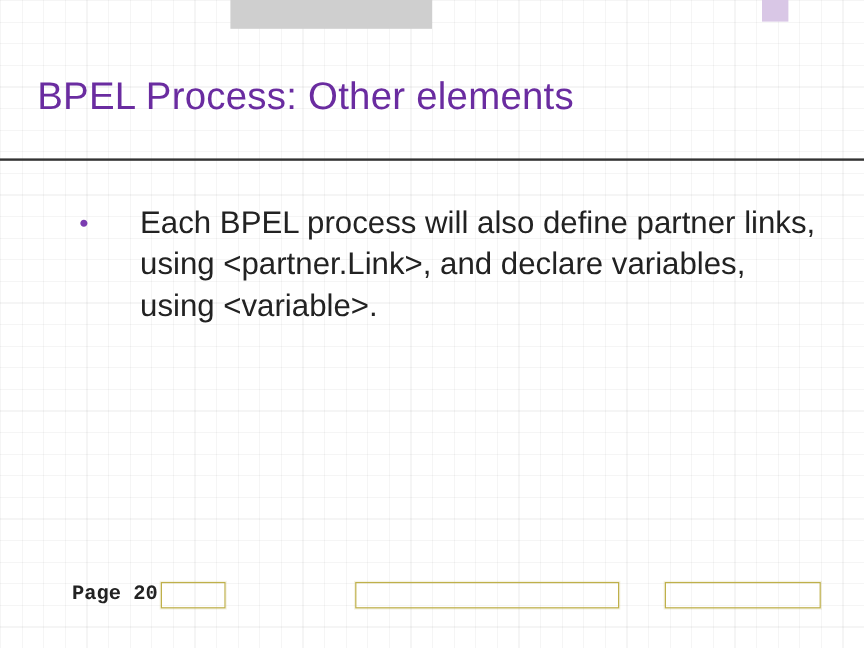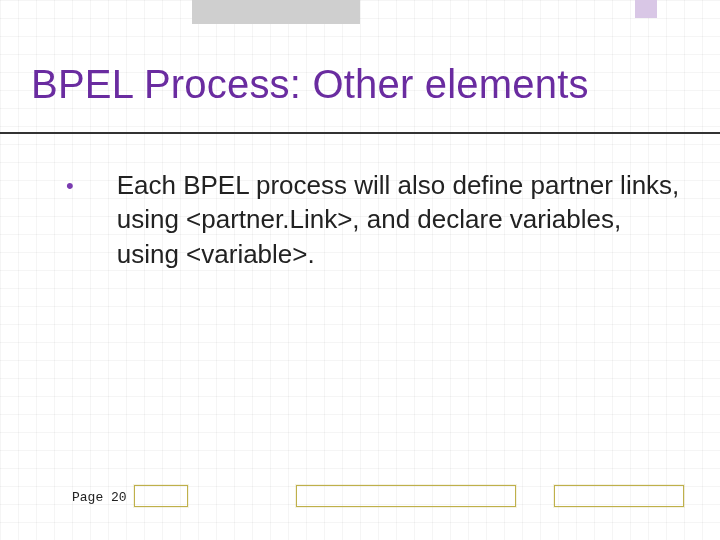--- a/index.html
+++ b/index.html
@@ -32,21 +32,21 @@
       top: 0; right: 63px;
       width: 22px; height: 18px;
       background: #d9c7e6;
     }
     .title {
       position: absolute;
       top: 62px;
       left: 31px;
       right: 30px;
       color: #6a2ca0;
-      font-size: 40px;
+      font-size: 32px;
       font-weight: 400;
       letter-spacing: 0.2px;
     }
     .title-rule {
       position: absolute;
       top: 132px;
       left: 0; right: 0;
       height: 2px;
       background: #333;
     }
@@ -73,25 +73,26 @@
     .bullet-text { flex: 1; margin-left: 29px; }
     
     .footer {
       position: absolute;
       bottom: 33px;
       left: 0; right: 0;
       height: 22px;
     }
     .page-label {
       position: absolute;
-      left: 72px;
+      left: 60px;
       bottom: 2px;
       font-family: "Courier New", monospace;
-      font-size: 13px;
+      font-size: 17px;
       color: #222;
+      font-weight: bold;
     }
     .footer-box {
       position: absolute;
       height: 22px;
       border: 1px solid #bfb04a;
       box-shadow: 0 0 0 1px rgba(191,176,74,0.15);
       background: transparent;
     }
     .footer-box.b1 { left: 134px; width: 54px; bottom: 0; }
     .footer-box.b2 { left: 296px; width: 220px; bottom: 0; }

